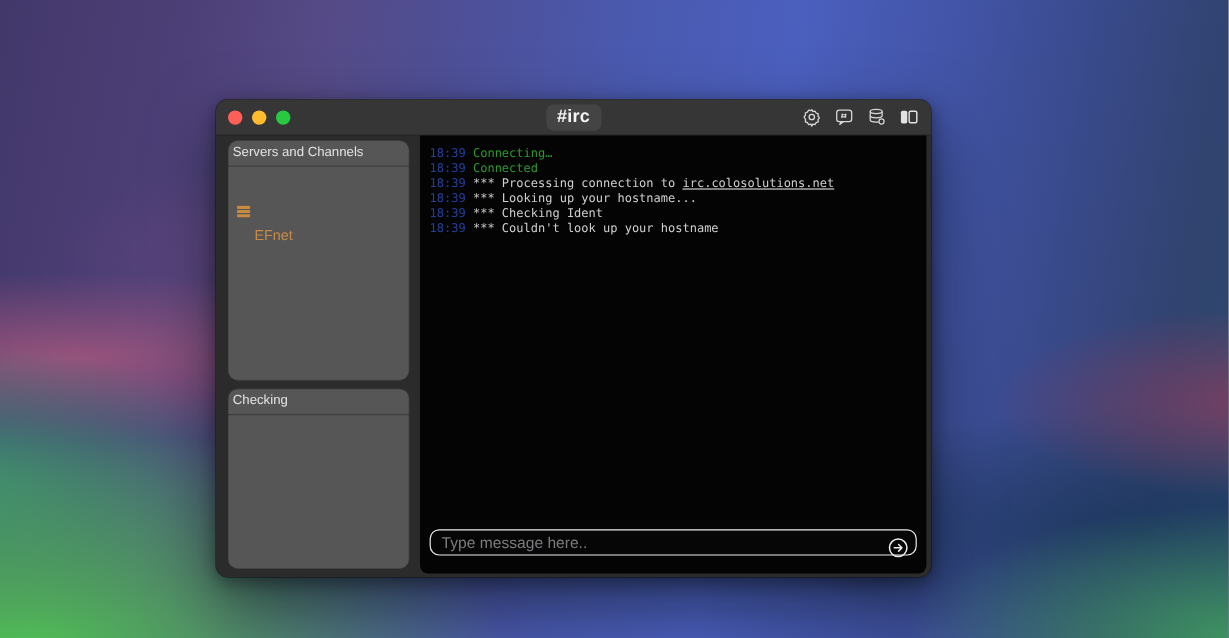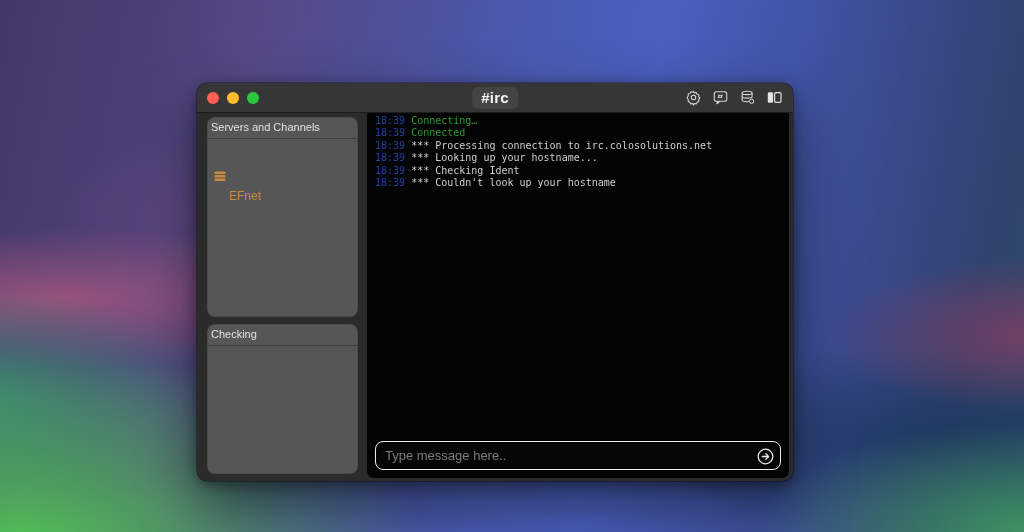--- a/index.html
+++ b/index.html
@@ -15,21 +15,21 @@
       radial-gradient(50% 32% at 93% 83%, rgba(29,56,96,.95) 0%, rgba(29,56,96,0) 60%),
       radial-gradient(62% 58% at 2% 102%, rgba(80,196,84,.98) 0%, rgba(80,196,84,0) 63%),
       radial-gradient(46% 36% at -5% 75%, rgba(56,146,118,.85) 0%, rgba(56,146,118,0) 60%),
       radial-gradient(50% 20% at 6% 56%, rgba(170,88,126,.8) 0%, rgba(170,88,126,0) 66%),
       radial-gradient(42% 26% at 28% 40%, rgba(122,74,128,.45) 0%, rgba(122,74,128,0) 60%),
       linear-gradient(100deg, #43386a 0%, #4c3f77 14%, #564a86 24%, #4e4f96 34%, #4a5ab0 48%, #4b5fbe 60%, #4254a6 72%, #394a8c 82%, #31436f 92%, #2c4a6b 100%);
   }
 
   
   .window{
-    position:absolute; left:197px; top:83px; width:596px; height:398px;
+    position:absolute; left:180px; top:83px; width:596px; height:398px;
     background:#2b2b2b; border-radius:10px;
     box-shadow:0 24px 55px rgba(0,8,8,.5), 0 4px 14px rgba(0,0,0,.4), 0 0 0 .5px rgba(0,0,0,.55);
     display:flex; flex-direction:column;
   }
 
   
   .titlebar{
     height:30px; flex:0 0 30px; background:#363636;
     border-radius:10px 10px 0 0; border-bottom:1px solid #1d1d1d;
     display:flex; align-items:center; padding:0 10px; position:relative;
@@ -60,32 +60,32 @@
   .server-item{ display:flex; align-items:center; gap:3px; padding:10px 6px 4px 7px; cursor:default; }
   .server-item svg{ width:12px; height:11px; flex:0 0 12px; }
   .server-label{ font-size:12px; color:#c98a45;margin-top:40px; }
 
   
   .chat{
     flex:1; background:#040404; margin:0 4px 3px 0; border-radius:0 0 7px 7px;
     display:flex; flex-direction:column; position:relative; min-width:0;
   }
   .chat-log{
-    flex:1; padding:2px 8px; overflow:hidden;
+    flex:1; padding:10px 8px; overflow:hidden;
     font-family:"DejaVu Sans Mono","Liberation Mono",monospace;
     font-size:10px; line-height:12.4px; white-space:pre;
   }
   .chat-line .ts{ }
   .chat-line .msg.status-green{ }
-  .chat-line .link{ cursor:pointer; }
+  .chat-line .link{ text-decoration:underline; cursor:pointer; }
 
   
   .composer{ flex:0 0 44px; padding:7px 8px 8px; position:relative; }
   .composer .field{
-    width:100%; height:29px; background:#060606; border:1.5px solid #ececec;
+    width:100%; height:22px; background:#060606; border:1.5px solid #ececec;
     border-radius:8px; color:#e8e8e8; font-family:"Liberation Sans",sans-serif;
     font-size:13px; padding:0 34px 0 9px; outline:none;
   }
   .composer .field::placeholder{ color:#7c7c80; }
   .send-btn{
     position:absolute; right:14px; top:12.5px; width:19px; height:19px;
     background:transparent; border:none; padding:0; cursor:pointer;
     display:flex; align-items:center; justify-content:center;
   }
   .send-btn svg{ width:19px; height:19px; }

